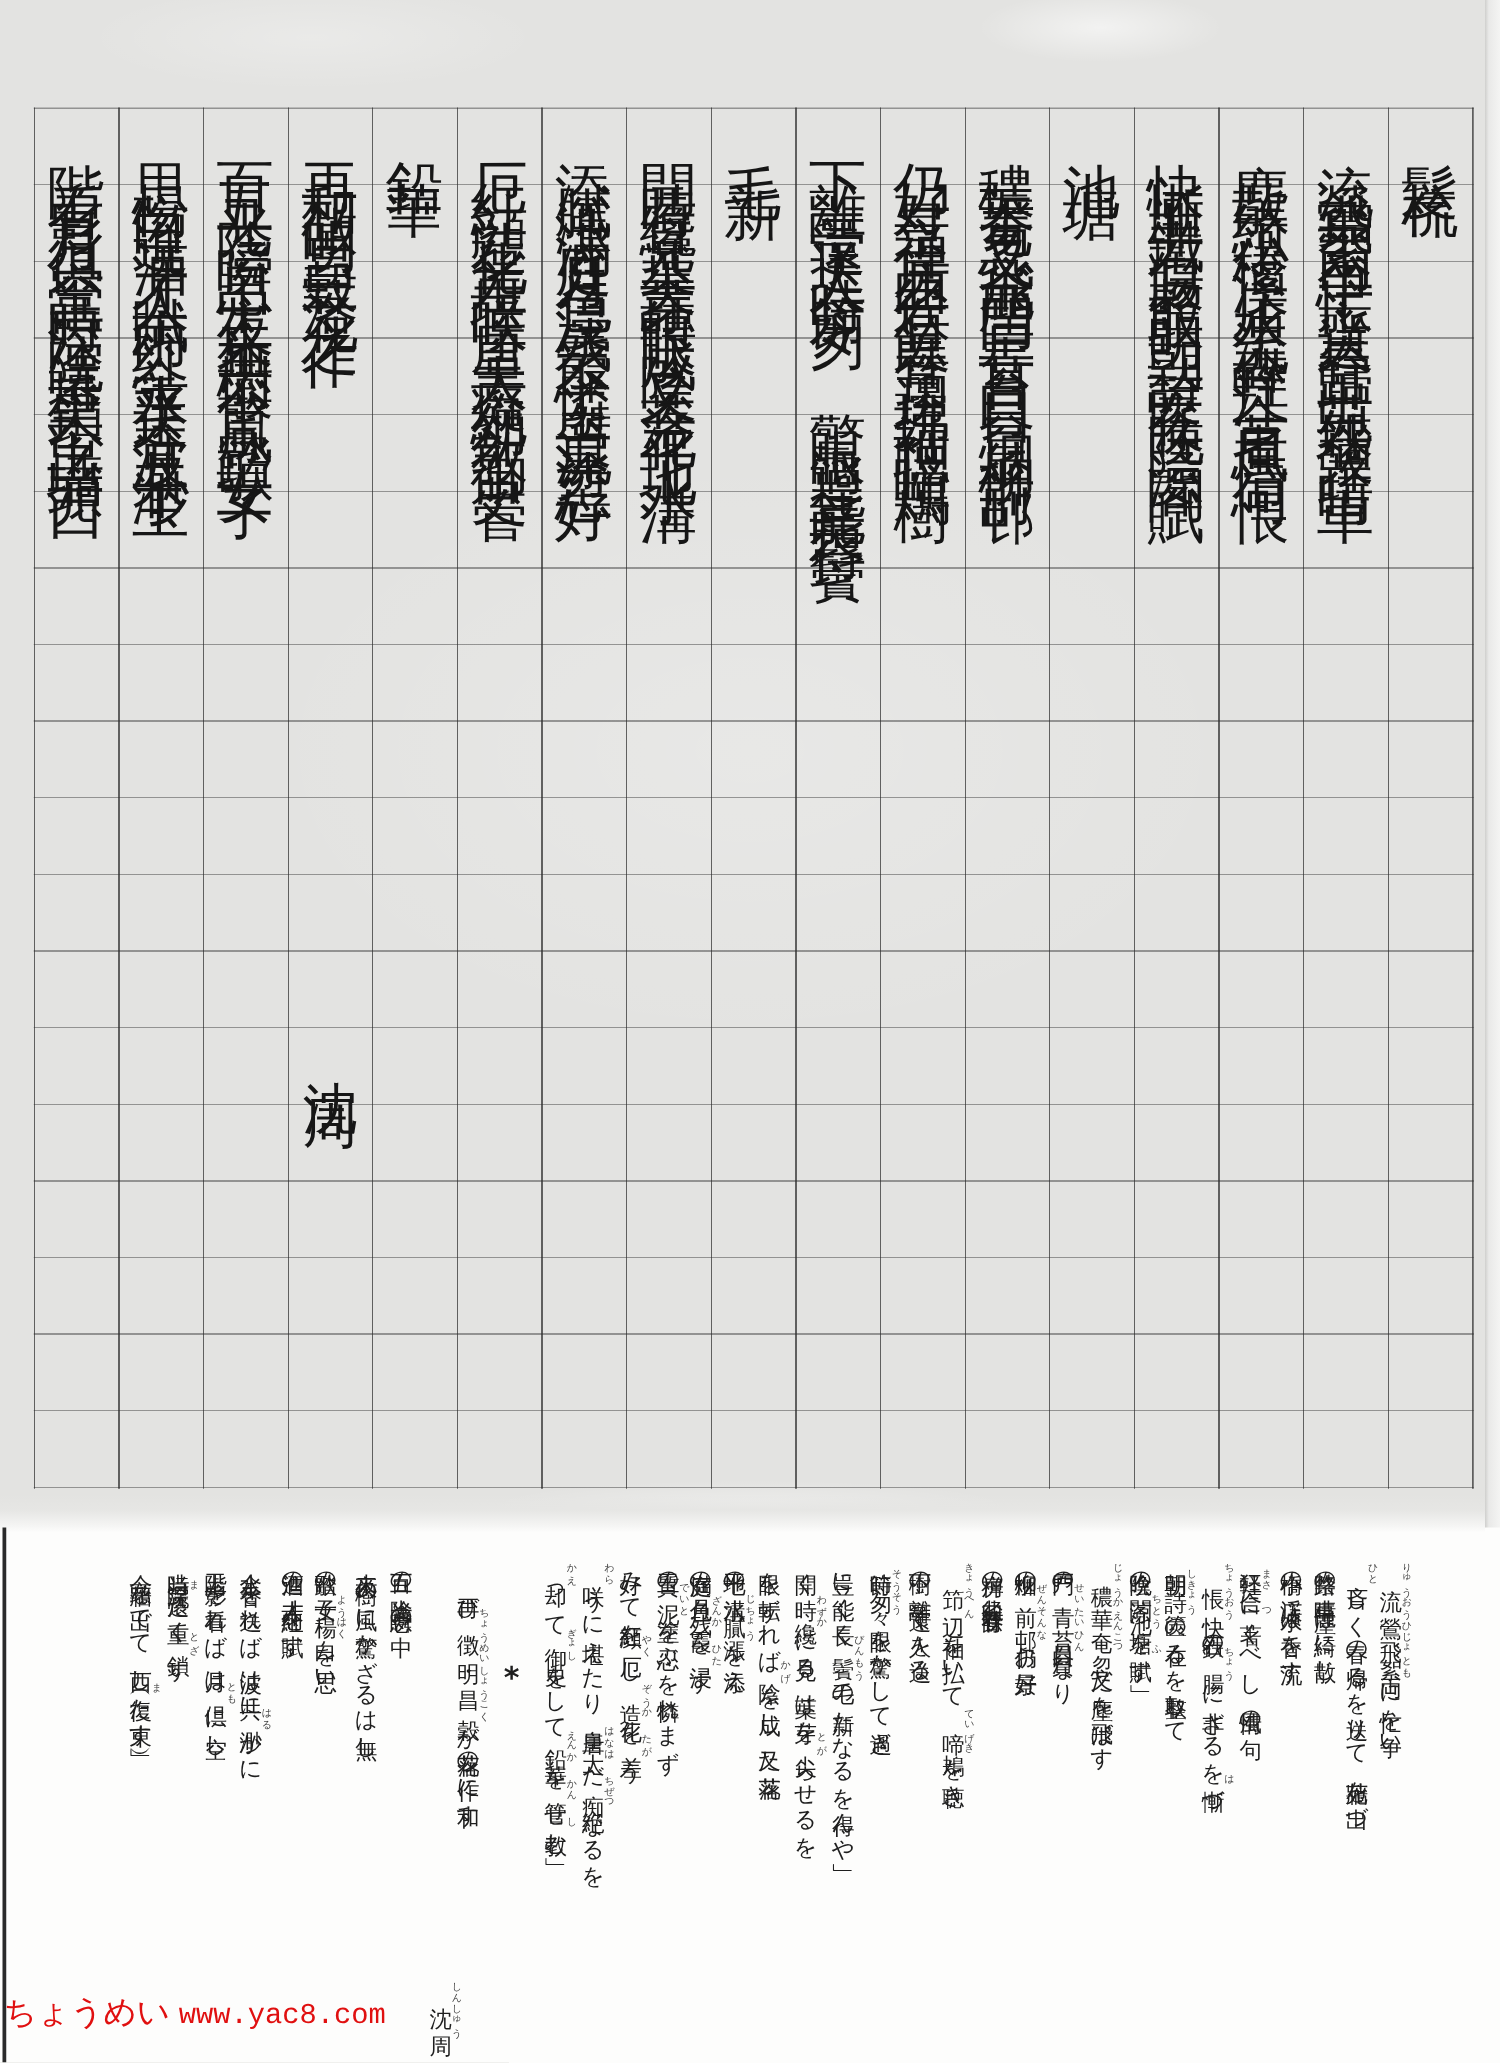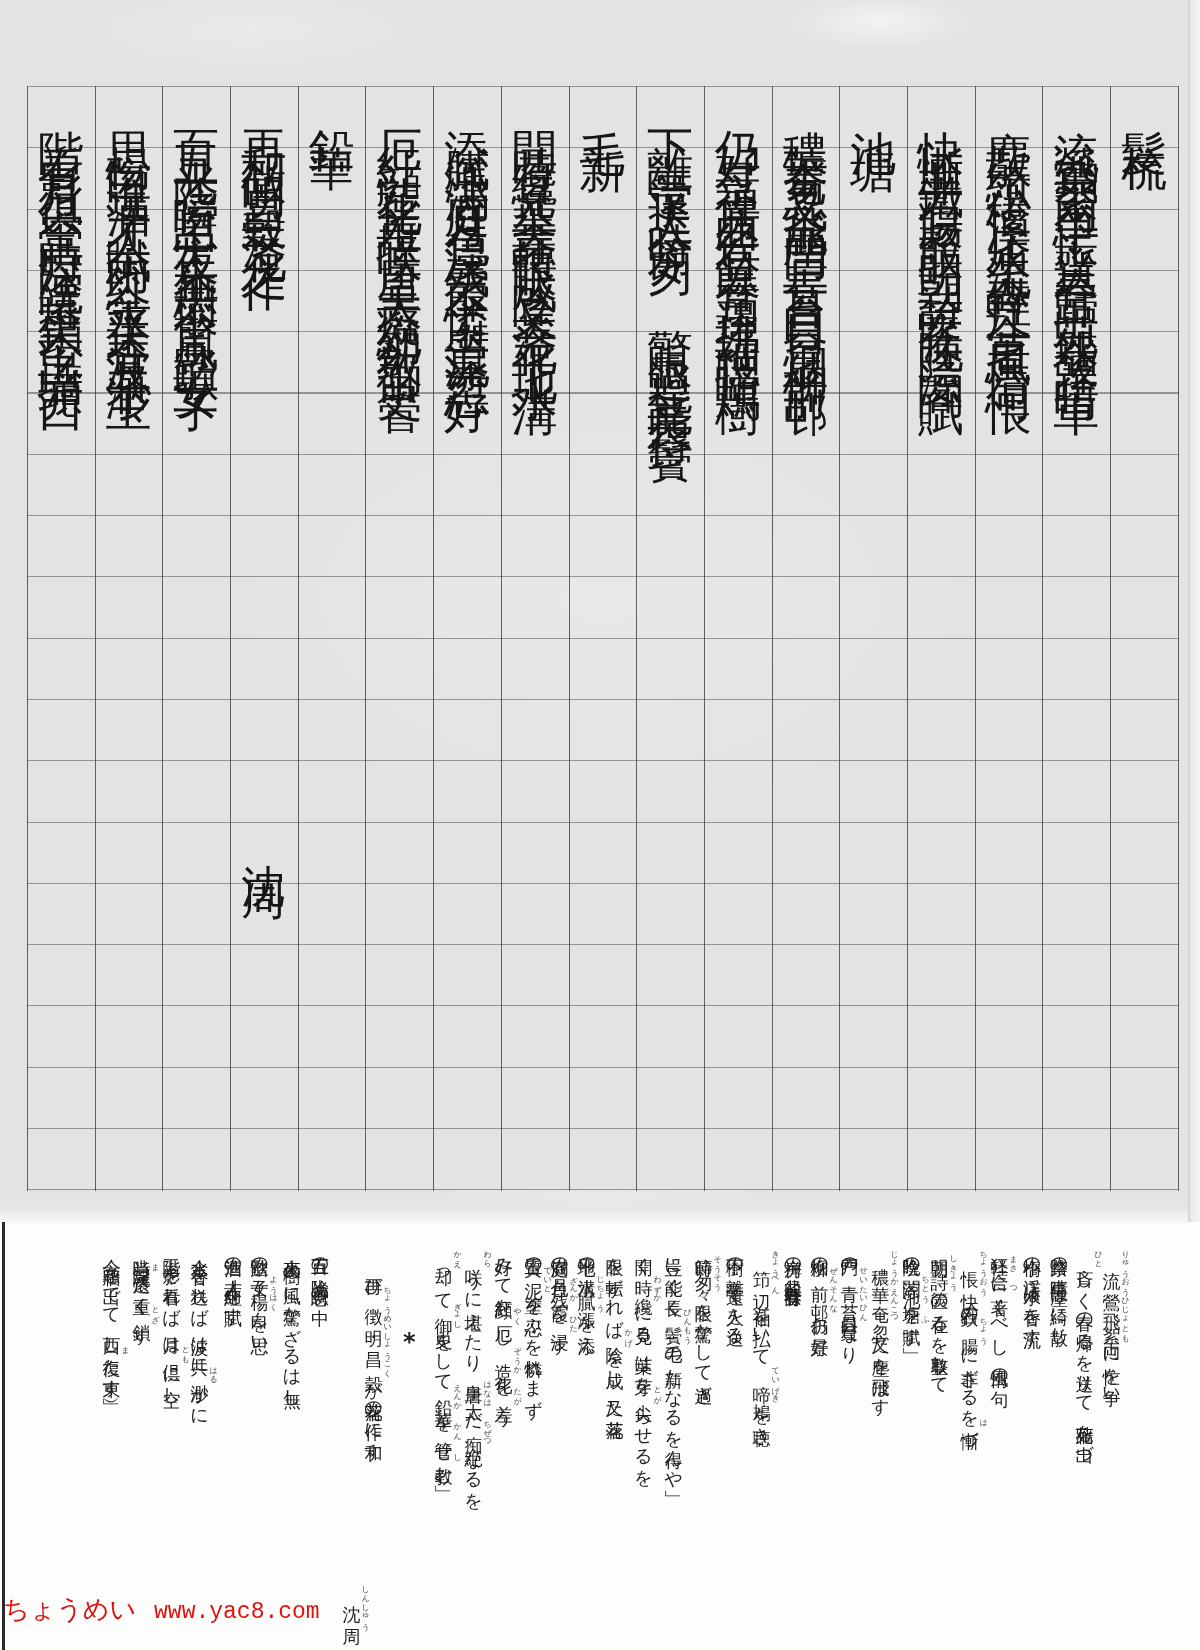--- a/index.html
+++ b/index.html
@@ -50,21 +50,21 @@
   .rc-author { top: 1580px; }
   .asterisk {
     position: absolute; left: 403px; top: 1328px; font-size: 24px; font-weight: bold;
     color: #1e1e1e; font-family: "DejaVu Sans", sans-serif;
   }
   .edge-line {
     position: absolute; left: 2px; top: 1222px; width: 3px; height: 428px; background: #2a2a2a;
   }
   .watermark { position: absolute; left: 3px; top: 1592px; color: #e01010; white-space: nowrap; }
   .wm-cn { font-family: "DejaVu Serif", serif; font-size: 26px; }
-  .wm-url { font-family: "Liberation Mono", monospace; font-size: 23px; margin-left: 18px; }
+  .wm-url { font-family: "Liberation Mono", monospace; font-size: 23px; margin-left: 7px; }
 </style>
 </head>
 <body>
 
 <div class="paper"></div>
 <div class="paper-bottom-fade"></div>
 <div class="paper-edge-right"></div>
 <div class="grid"></div>
 
 <div class="cc" style="left:1110.2px">髮梳</div>

